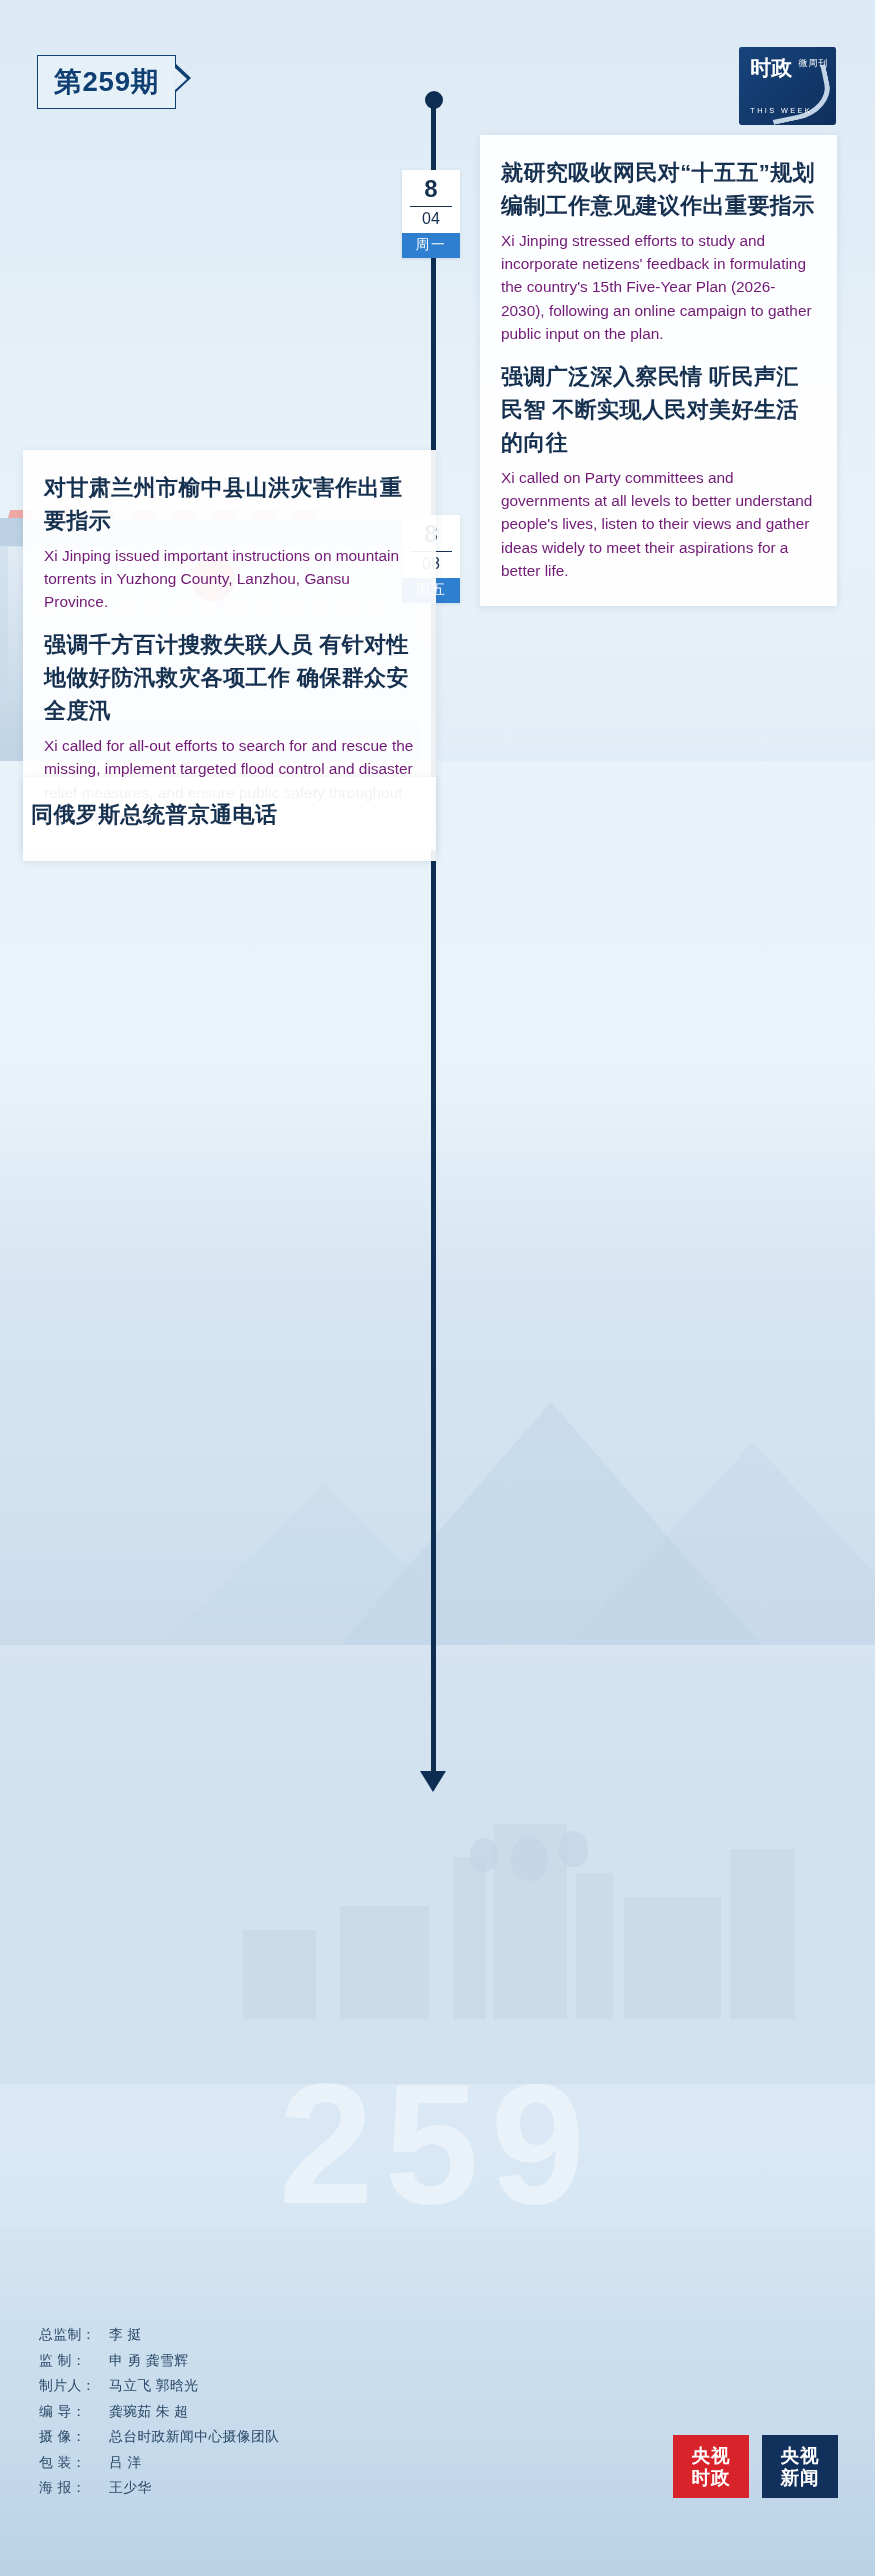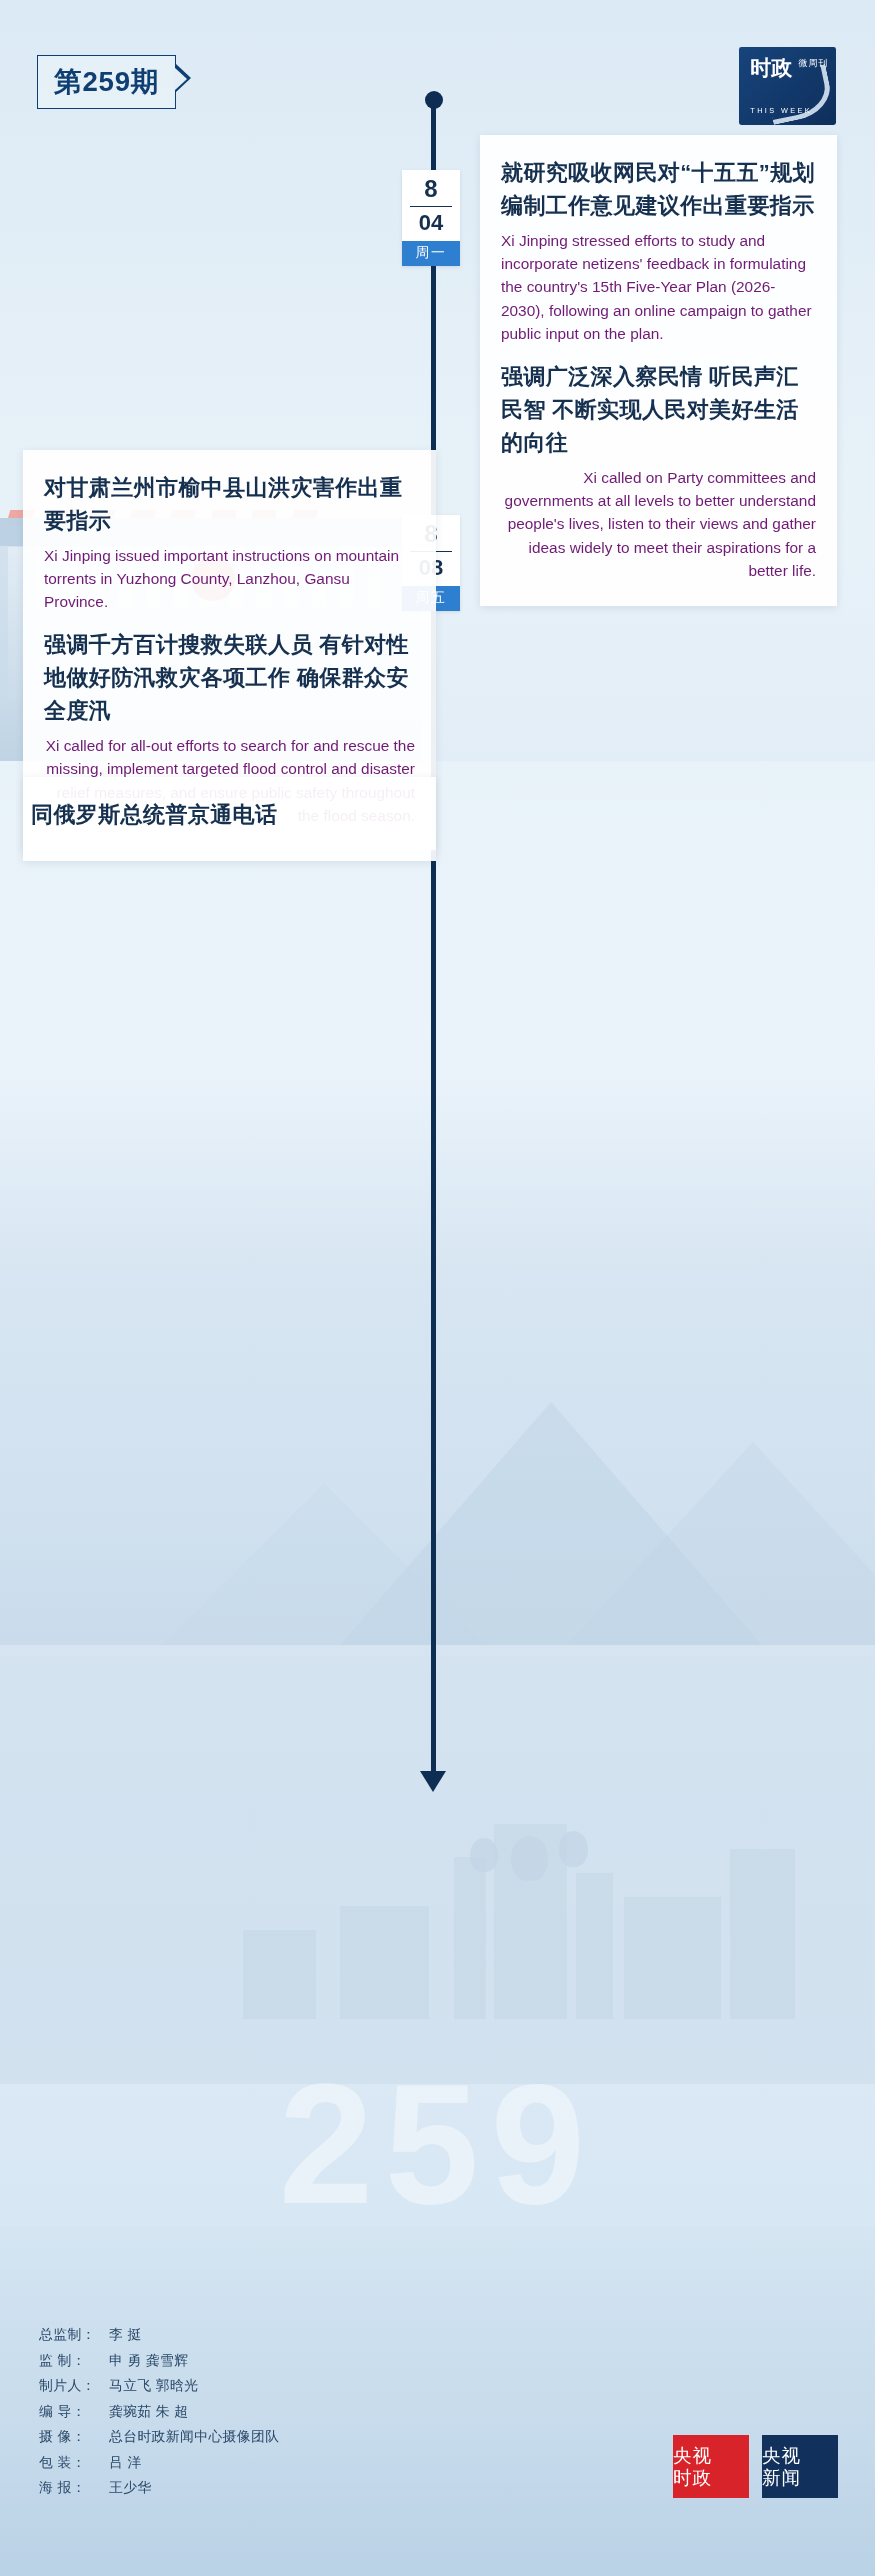--- a/index.html
+++ b/index.html
@@ -136,21 +136,21 @@
   
   .date-chip {
     position: absolute; width: 58px; text-align: center;
     background: #ffffff; box-shadow: 0 0.8px 3.2px rgba(20,50,80,.12);
   }
   .date-chip .m {
     font-size: 24px; font-weight: 700; color: #16304f; padding: 4.9px 0 3.2px;
     border-bottom: 1.6px solid #16304f; margin: 0 8px;
   }
   .date-chip .d {
-    font-size: 22px; font-weight: 700; color: #16304f; padding: 3.2px 0 4.9px;
+    font-size: 16px; font-weight: 400; color: #16304f; padding: 3.2px 0 4.9px;
   }
   .date-chip .w {
     background: #2f7fd0; color: #fff; font-size: 13.8px; padding: 2.4px 0 4px; letter-spacing: 1.6px;
   }
 
   
   .card {
     position: absolute;
     background: rgba(255,255,255,0.93);
     box-shadow: 0 1.6px 8px rgba(25,60,95,0.10);
@@ -159,33 +159,33 @@
   .card-right { left: 480px; width: 357px; }
   .card-left { left: 23px; width: 413px; }
 
   .h-cn {
     font-size: 22px; line-height: 1.5; font-weight: 700; color: #16304f;
     letter-spacing: 0.4px; margin-bottom: 6.5px;
   }
   .p-en {
     font-size: 15.4px; line-height: 1.52; color: #701a75; margin-bottom: 14.6px;
   }
-  .p-en:last-child { margin-bottom: 0; text-align: right; }
+  .p-en:last-child { margin-bottom: 0; }
 
   
   .credits {
     position: absolute; left: 39px; bottom: 75px;
     font-size: 13.8px; line-height: 1.85; color: #2a4868; letter-spacing: 0.4px;
   }
   .credits .lbl { display: inline-block; width: 70px; }
 
   .footer-logos { position: absolute; right: 37px; bottom: 78px; display: flex; gap: 13px; }
   .flogo { width: 76px; height: 63px; display: flex; flex-direction: column;
-           justify-content: center; color: #fff;
-           font-size: 18.6px; font-weight: 400; line-height: 1.18; letter-spacing: 0.8px; }
+           align-items: center; justify-content: center; color: #fff;
+           font-size: 18.6px; font-weight: 700; line-height: 1.18; letter-spacing: 0.8px; }
   .flogo.red { background: #d8232a; }
   .flogo.navy { background: #12305c; }
 </style>
 </head>
 <body>
 
 <div class="bg-layer bg-hall">
   <div class="flags">
     <i style="left:8px"></i>
       <i style="left:49px"></i>

